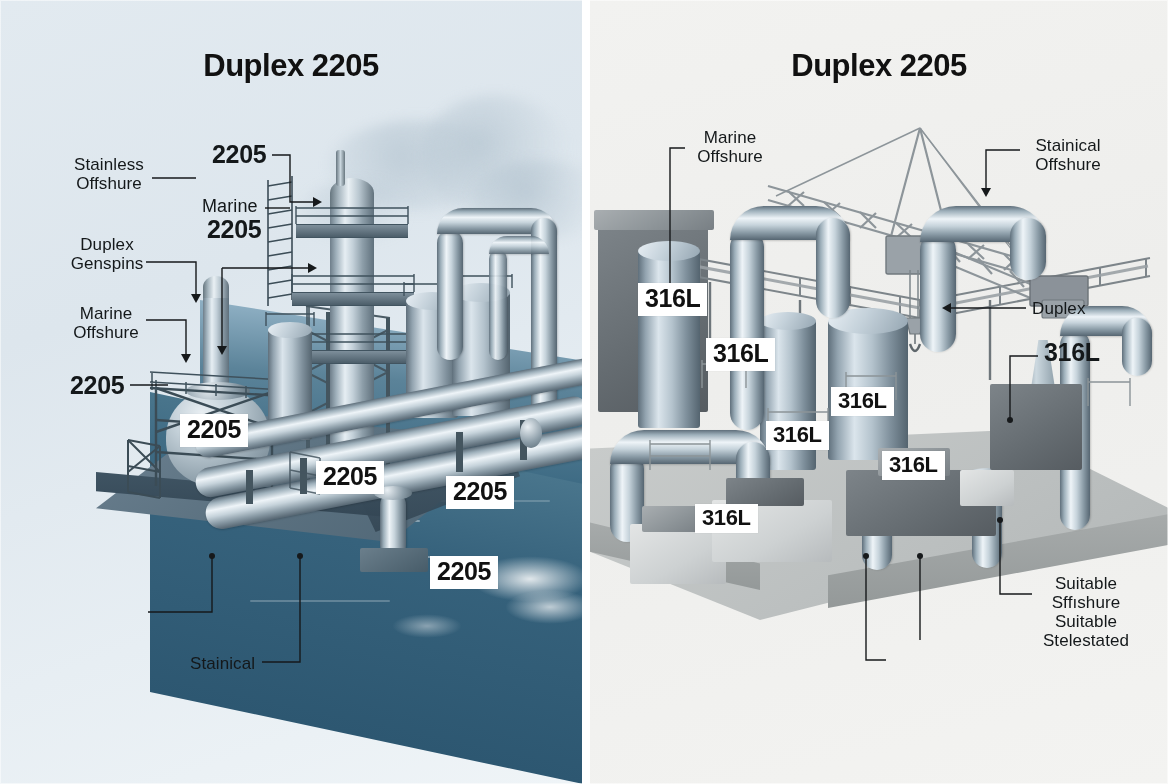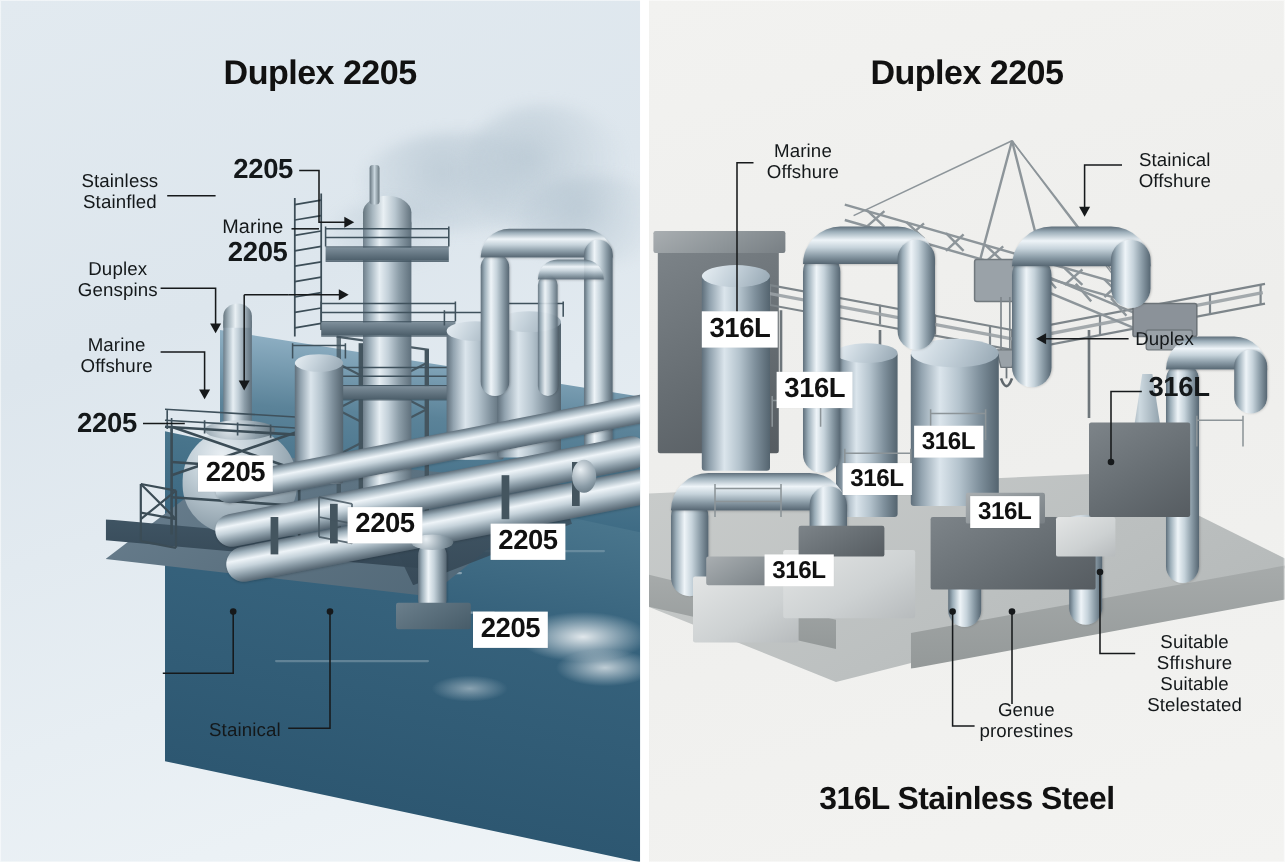--- a/index.html
+++ b/index.html
@@ -381,24 +381,23 @@
     <div class="dot" style="left:417px;top:417px;"></div>
     <div class="dot" style="left:407px;top:517px;"></div>
     <div class="dot" style="left:273px;top:553px;"></div>
     <div class="dot" style="left:327px;top:553px;"></div>
   </div>
 
   <div id="divider"></div>
 
   <div class="title" id="title-left">Duplex 2205</div>
   <div class="title" id="title-right">Duplex 2205</div>
-  <div class="title" id="caption-right">316L Stainless Steel</div>
 
   <div class="anno thin ctr" style="left:66px;top:155px;width:86px;">Stainless
-Stainfled</div>
+Offshure</div>
   <div class="anno bold" style="left:212px;top:140px;">2205</div>
   <div class="anno mid" style="left:202px;top:196px;">Marine</div>
   <div class="anno bold" style="left:207px;top:215px;">2205</div>
   <div class="anno thin ctr" style="left:60px;top:235px;width:94px;">Duplex
 Genspins</div>
   <div class="anno thin ctr" style="left:62px;top:304px;width:88px;">Marine
 Offshure</div>
   <div class="anno bold" style="left:70px;top:371px;">2205</div>
   <div class="anno thin" style="left:190px;top:654px;">Stainical</div>
 
@@ -406,22 +405,20 @@
   <div class="boxlab" style="left:316px;top:461px;">2205</div>
   <div class="boxlab" style="left:446px;top:476px;">2205</div>
   <div class="boxlab" style="left:430px;top:556px;">2205</div>
 
   <div class="anno thin ctr" style="left:688px;top:128px;width:84px;">Marine
 Offshure</div>
   <div class="anno thin ctr" style="left:1020px;top:136px;width:96px;">Stainical
 Offshure</div>
   <div class="anno thin" style="left:1032px;top:299px;">Duplex</div>
   <div class="anno bold" style="left:1044px;top:338px;">316L</div>
-  <div class="anno thin ctr" style="left:878px;top:636px;width:110px;">Genue
-prorestines</div>
   <div class="anno thin ctr" style="left:1024px;top:574px;width:124px;">Suitable
 Sffıshure
 Suitable
 Stelestated</div>
 
   <div class="boxlab" style="left:638px;top:283px;">316L</div>
   <div class="boxlab" style="left:706px;top:338px;">316L</div>
   <div class="boxlab sm" style="left:831px;top:387px;">316L</div>
   <div class="boxlab sm" style="left:766px;top:421px;">316L</div>
   <div class="boxlab sm" style="left:882px;top:451px;">316L</div>

